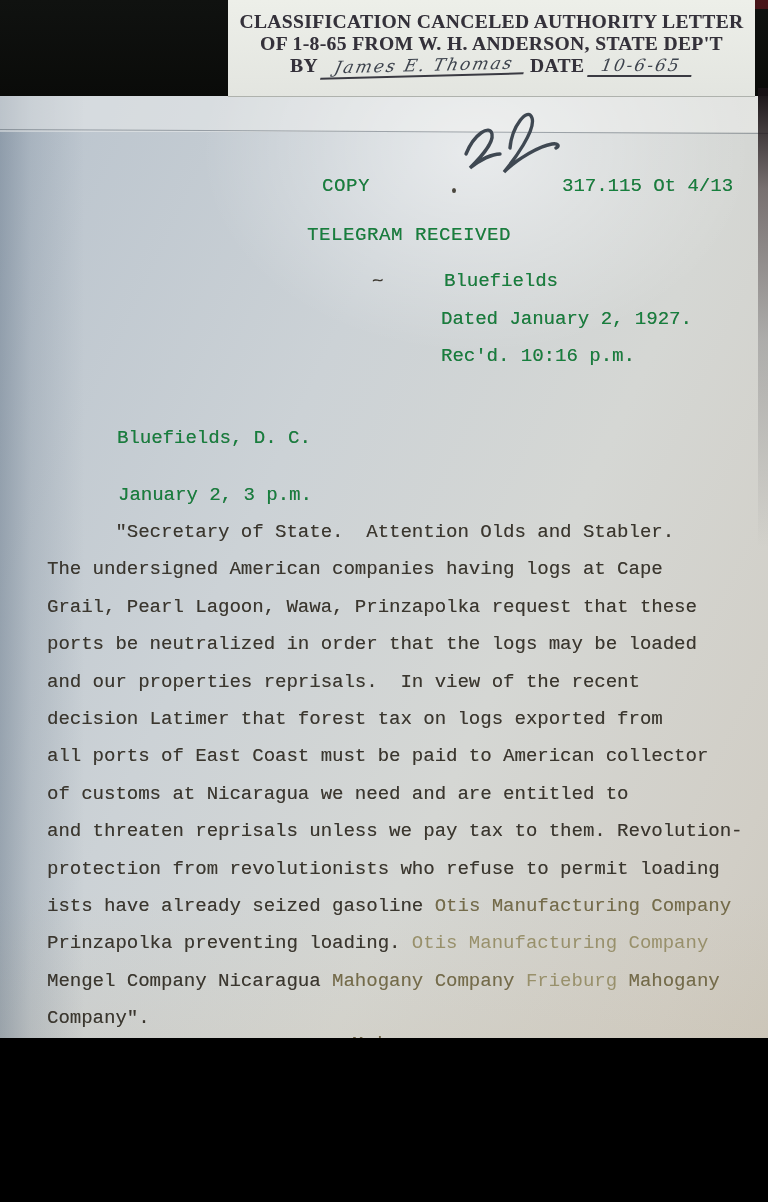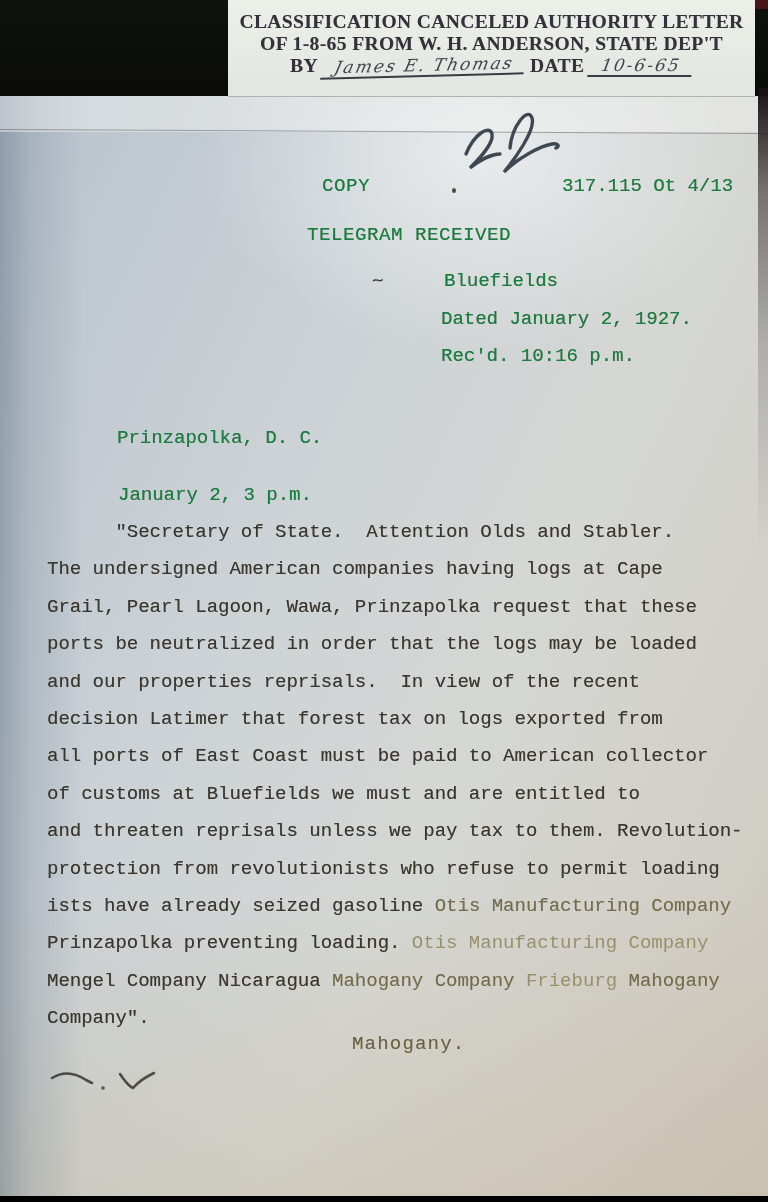--- a/index.html
+++ b/index.html
@@ -1,17 +1,17 @@
 <!DOCTYPE html>
 <html><head>
 <meta charset="utf-8">
 <style>
   html,body{margin:0;padding:0;background:#000;}
   #stage{
-    position:relative;width:768px;height:1196px;overflow:hidden;
+    position:relative;width:768px;height:1038px;overflow:hidden;
     background:#0b0c0a;
     font-family:"Liberation Mono","DejaVu Sans Mono",monospace;
   }
   
   .black-band{position:absolute;top:0;left:0;width:768px;height:96px;
     background:linear-gradient(180deg,#101210 0%,#0a0b09 100%);}
   .maroon-tint{position:absolute;top:0;left:480px;width:288px;height:9px;
     background:linear-gradient(90deg,rgba(90,20,25,0) 0%,rgba(120,30,36,.55) 40%,rgba(90,22,28,.75) 100%);}
   
   .paper{position:absolute;top:96px;left:0;width:768px;height:1106px;
@@ -85,33 +85,33 @@
   <div class="t" style="left:322px;top:175px;letter-spacing:.6px;">COPY</div>
   <div class="t" style="left:562px;top:175px;">317.115 Ot 4/13</div>
   <div class="t" style="left:259px;top:224px;letter-spacing:.6px;margin-left:48px;">TELEGRAM RECEIVED</div>
   <div class="speck" style="left:452px;top:188px;width:4px;height:5px;"></div>
 
   <div class="tilde">~</div>
   <div class="t" style="left:444px;top:270px;">Bluefields</div>
   <div class="t" style="left:441px;top:308px;">Dated January 2, 1927.</div>
   <div class="t" style="left:441px;top:345px;">Rec'd. 10:16 p.m.</div>
 
-  <div class="t" style="left:117px;top:427px;">Prinzapolka, D. C.</div>
+  <div class="t" style="left:117px;top:427px;">Bluefields, D. C.</div>
 
   <div class="t" style="left:118px;top:484px;">January 2, 3 p.m.</div>
 
   <div class="body-block">
       <div class="tline"><span class="tone-ink">      "Secretary of State.  Attention Olds and Stabler.</span></div>
       <div class="tline"><span class="tone-ink">The undersigned American companies having logs at Cape</span></div>
       <div class="tline"><span class="tone-ink">Grail, Pearl Lagoon, Wawa, Prinzapolka request that these</span></div>
       <div class="tline"><span class="tone-ink">ports be neutralized in order that the logs may be loaded</span></div>
       <div class="tline"><span class="tone-ink">and our properties reprisals.  In view of the recent</span></div>
       <div class="tline"><span class="tone-ink">decision Latimer that forest tax on logs exported from</span></div>
       <div class="tline"><span class="tone-ink">all ports of East Coast must be paid to American collector</span></div>
-      <div class="tline"><span class="tone-ink">of customs at Bluefields we must and are entitled to</span></div>
+      <div class="tline"><span class="tone-ink">of customs at Nicaragua we need and are entitled to</span></div>
       <div class="tline"><span class="tone-ink">and threaten reprisals unless we pay tax to them. Revolution-</span></div>
       <div class="tline"><span class="tone-ink">protection from revolutionists who refuse to permit loading</span></div>
       <div class="tline"><span class="tone-ink">ists have already seized gasoline </span><span class="tone-faded">Otis Manufacturing Company</span></div>
       <div class="tline"><span class="tone-ink">Prinzapolka preventing loading. </span><span class="tone-light">Otis Manufacturing Company</span></div>
       <div class="tline"><span class="tone-ink">Mengel Company Nicaragua </span><span class="tone-faded">Mahogany Company </span><span class="tone-light">Frieburg </span><span class="tone-faded">Mahogany</span></div>
       <div class="tline"><span class="tone-ink">Company".</span></div>
     </div>
 
   <div class="t sig-line" style="left:352px;top:1033px;">Mahogany.</div>
 

